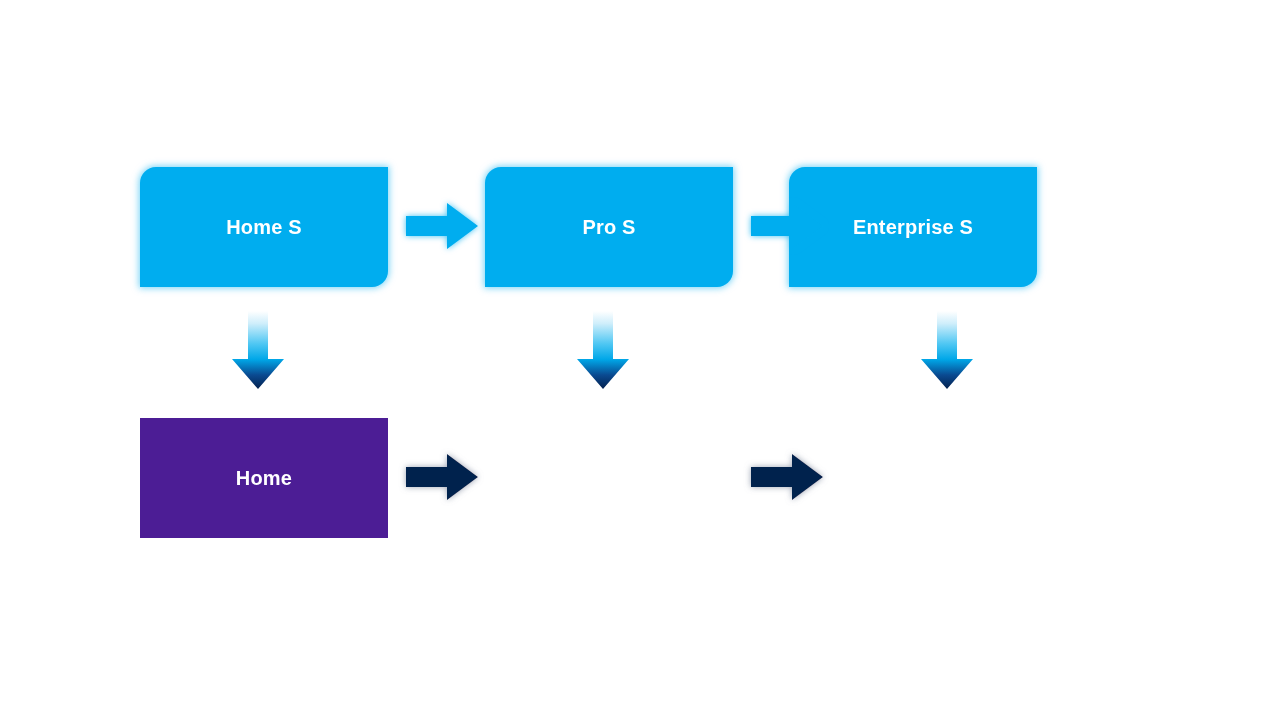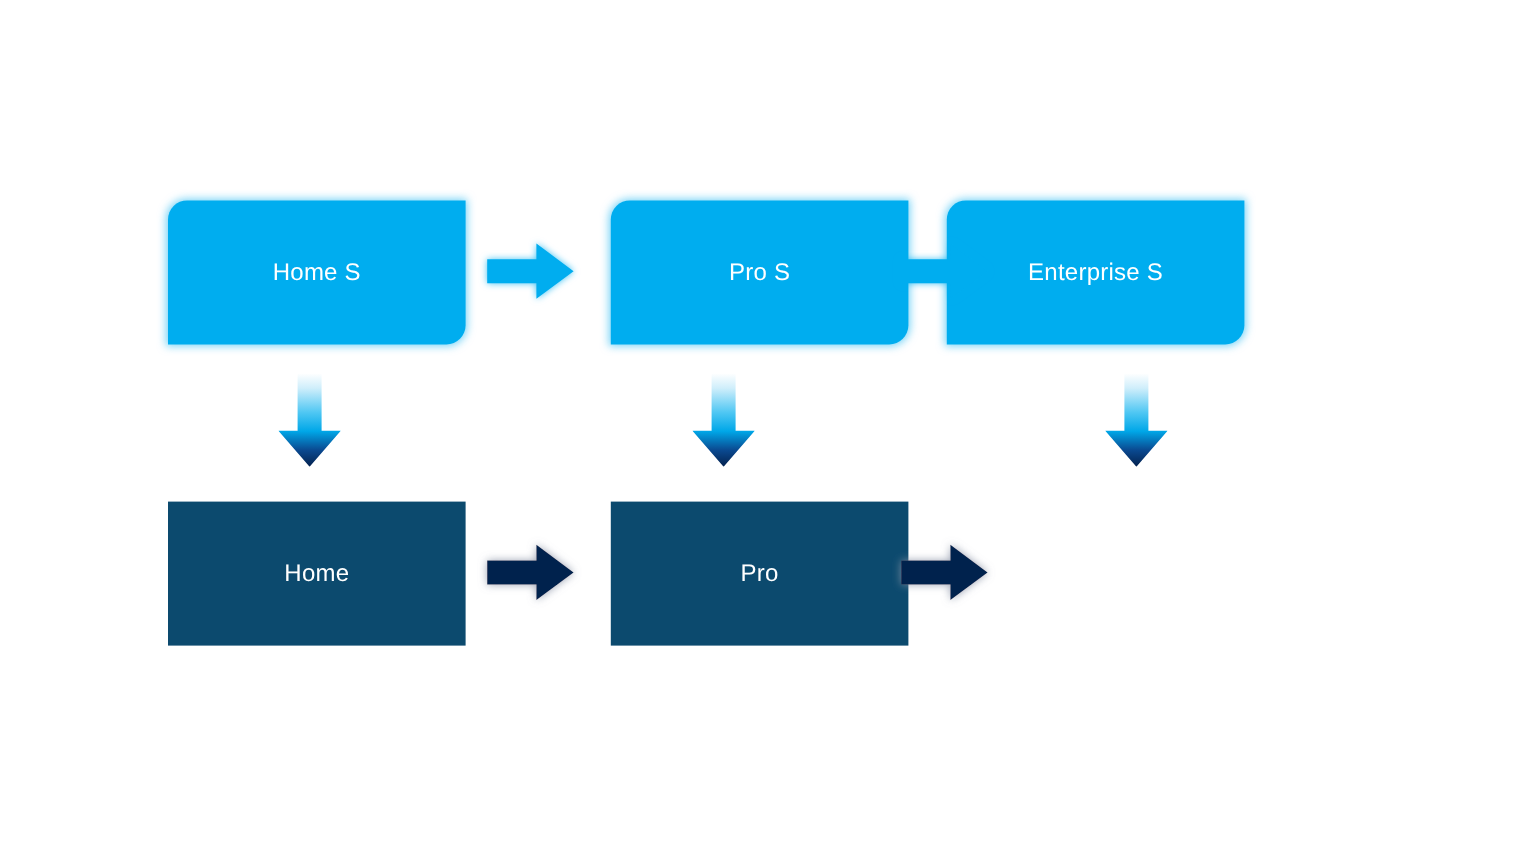--- a/index.html
+++ b/index.html
@@ -27,46 +27,46 @@
   .box {
     position: absolute;
     display: flex;
     align-items: center;
     justify-content: center;
     box-sizing: border-box;
   }
   .box-label {
     color: #ffffff;
     font-size: 20px;
-    font-weight: 400;
+    font-weight: 700;
     letter-spacing: 0.2px;
     line-height: 1;
     text-align: center;
     white-space: nowrap;
   }
 
   
   .box-top {
     width: 248px;
     height: 120px;
     background: #00ADEF;
     border-radius: 16px 0 16px 0;
     box-shadow: 0 0 7px 1px rgba(0, 173, 239, 0.55);
   }
   
   .box-bottom {
     width: 248px;
     height: 120px;
-    background: #0c4a6e;
+    background: #4c1d95;
     border-radius: 0;
   }
 
   
   .col-0 { left: 140px; }
-  .col-1 { left: 485px; margin-left: 24px; }
+  .col-1 { left: 485px; }
   .col-2 { left: 789px; }
 
   .row-top    { top: 167px; }
   .row-bottom { top: 418px; }
 
   
   .h-arrow {
     position: absolute;
     width: 72px;
     height: 46px;
@@ -176,23 +176,20 @@
         </linearGradient>
       </defs>
       <polygon points="16,0 36,0 36,48 52,48 26,78 0,48 16,48" fill="url(#vgrad2)"></polygon>
     </svg>
   </div>
 
   <div class="box box-bottom row-bottom col-0">
     <span class="box-label">Home</span>
   </div>
 
-  <div class="box box-bottom row-bottom col-1">
-    <span class="box-label">Pro</span>
-  </div>
 
 
   <div class="h-arrow h-arrow-bottom h-gap-0">
     <svg viewBox="0 0 72 46" xmlns="http://www.w3.org/2000/svg">
       <defs>
         <filter id="glowNavy" x="-60%" y="-60%" width="220%" height="220%">
           <feDropShadow dx="0" dy="0" stdDeviation="3.4" flood-color="#8A93A6" flood-opacity="0.85"></feDropShadow>
         </filter>
       </defs>
       <polygon points="0,13 41,13 41,0 72,23 41,46 41,33 0,33" fill="#04214E" filter="url(#glowNavy)"></polygon>

